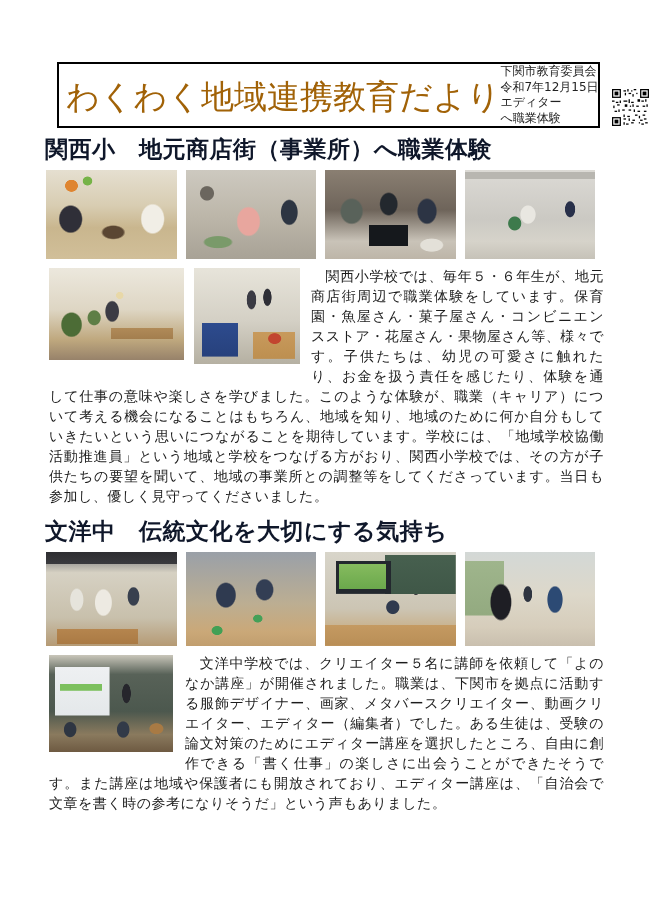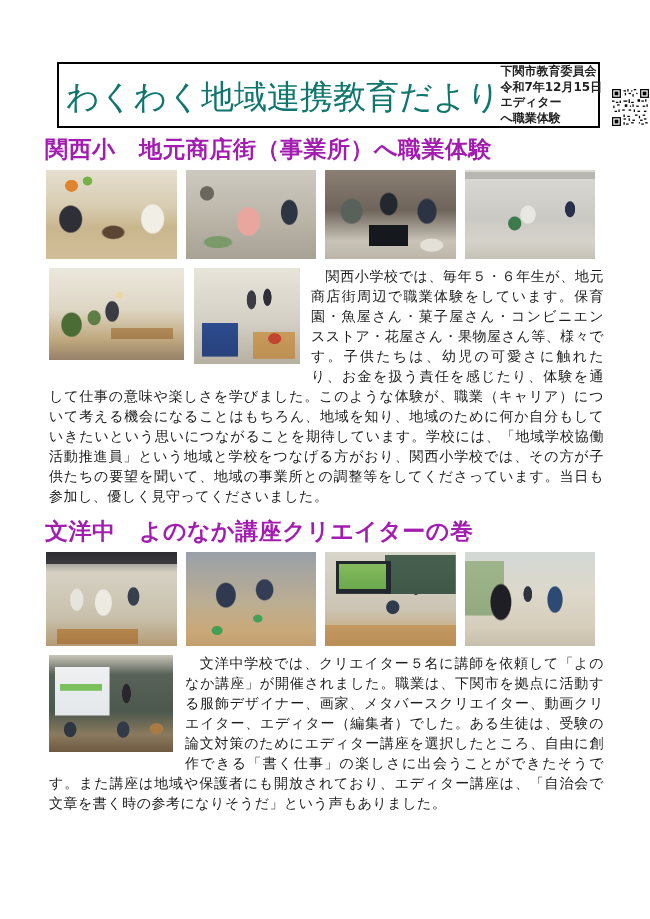--- a/index.html
+++ b/index.html
@@ -21,54 +21,54 @@
     margin-left:12px;
     width:543px;height:66px;
     border:2px solid #000;
     display:flex;align-items:center;
     background:#fff;
   }
   .header-title{
     flex:1 1 auto;
     font-size:33px;
     letter-spacing:0px;
-    color:#0f766e;
+    color:#a16207;
     padding:4px 0 0 7px;
     white-space:nowrap;
   }
   .header-right{
     position:relative;
     box-sizing:border-box;
     width:152px;
     flex:0 0 auto;
     font-size:12px;
     line-height:15.5px;
     color:#222;
     padding:2px 42px 2px 0;
   }
-  .header-right .hline{white-space:nowrap;font-weight:bold;}
+  .header-right .hline{white-space:nowrap;}
   .qr{
     position:absolute;
     right:3px;bottom:2px;
     width:37px;height:37px;
   }
   
   .intro{
     margin:14px 0 8px 0;
     font-size:14px;
     line-height:20px;
     letter-spacing:0.5px;
     text-align:justify;
   }
   h2.sec-heading{
     margin:6px 0 5px 0;
     font-size:23px;
     font-weight:800;
     letter-spacing:0.5px;
-    color:#a21caf;
+    color:#0f172a;
     white-space:nowrap;
   }
   .body-text{
     margin:4px;
     font-size:14px;
     line-height:20px;
     letter-spacing:0.5px;
     text-align:justify;
   }
   .textwrap::after{content:"";display:block;clear:both;}
@@ -307,21 +307,21 @@
     <div class="ph ph-s1p4"></div>
   </div>
   <div class="textwrap">
     <div class="float-photos">
       <div class="ph ph-s1p5"></div>
       <div class="ph ph-s1p6"></div>
     </div>
     <p class="body-text">　関西小学校では、毎年５・６年生が、地元商店街周辺で職業体験をしています。保育園・魚屋さん・菓子屋さん・コンビニエンスストア・花屋さん・果物屋さん等、様々です。子供たちは、幼児の可愛さに触れたり、お金を扱う責任を感じたり、体験を通して仕事の意味や楽しさを学びました。このような体験が、職業（キャリア）について考える機会になることはもちろん、地域を知り、地域のために何か自分もしていきたいという思いにつながることを期待しています。学校には、「地域学校協働活動推進員」という地域と学校をつなげる方がおり、関西小学校では、その方が子供たちの要望を聞いて、地域の事業所との調整等をしてくださっています。当日も参加し、優しく見守ってくださいました。</p>
   </div>
 
-  <h2 class="sec-heading">文洋中　よのなか講座クリエイターの巻</h2>
+  <h2 class="sec-heading">文洋中　伝統文化を大切にする気持ち</h2>
   <div class="photo-row row2">
     <div class="ph ph-s2p1"></div>
     <div class="ph ph-s2p2"></div>
     <div class="ph ph-s2p3"></div>
     <div class="ph ph-s2p4"></div>
   </div>
   <div class="textwrap">
     <div class="float-photo">
       <div class="ph ph-s2p5"></div>
     </div>

